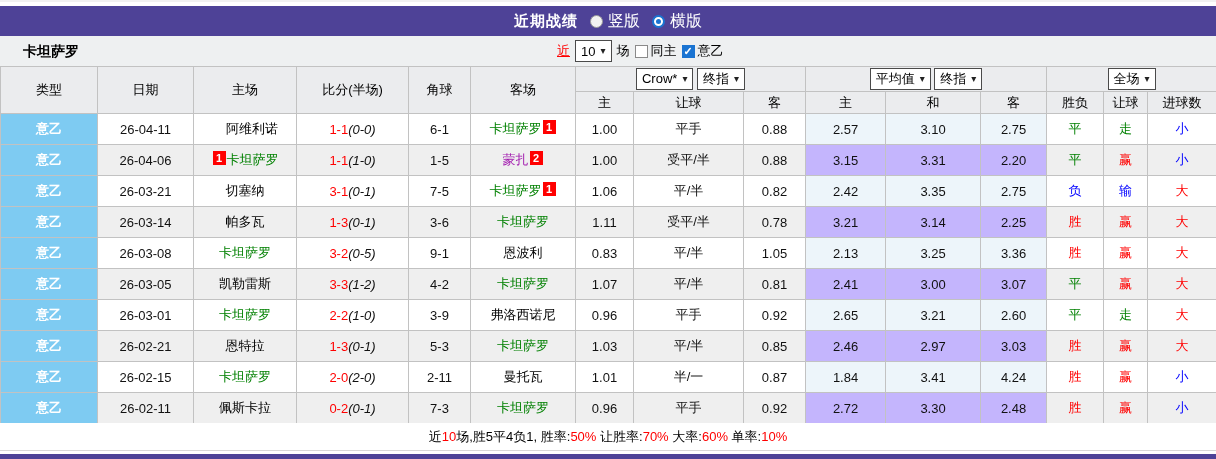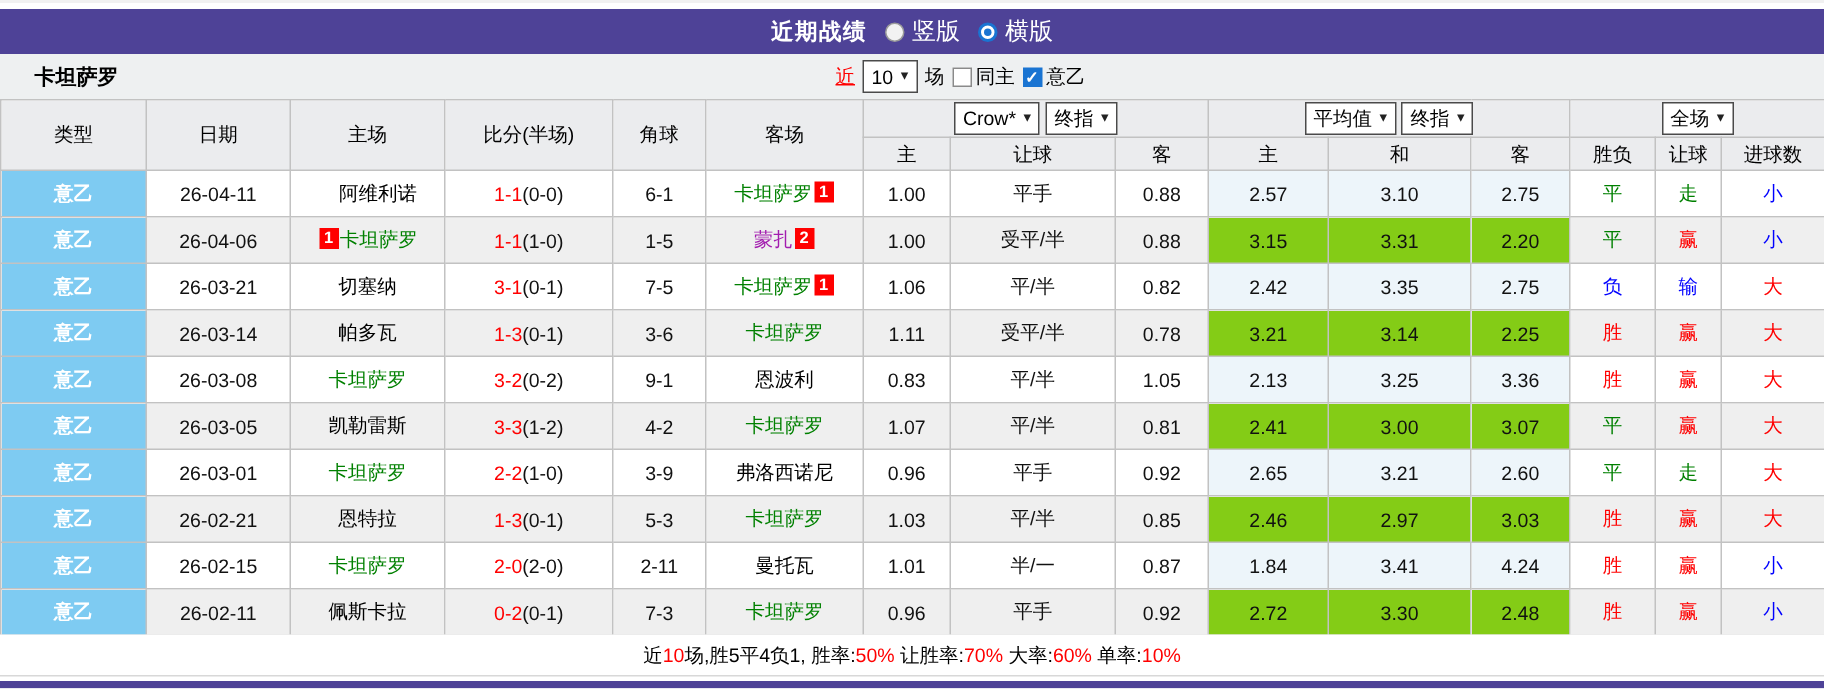--- a/index.html
+++ b/index.html
@@ -24,24 +24,24 @@
   .cb.checked{background:#1a74d2;color:#fff;font-size:11px;font-weight:bold;}
   table.stats{position:absolute;top:66px;left:0;width:1216px;border-collapse:collapse;table-layout:fixed;font-size:13px;color:#111;}
   table.stats th,table.stats td{border:1px solid #c2c2c2;text-align:center;padding:0;overflow:hidden;white-space:nowrap;}
   thead th{background:#ebecee;font-weight:normal;color:#000;}
   thead tr.r1{height:25px;}
   thead tr.r2{height:22px;}
   tbody tr{height:31px;}
   tbody tr.odd{background:#fff;}
   tbody tr.even{background:#efefef;}
   tbody tr.odd td.avg{background:#edf5fa;}
-  tbody tr.even td.avg{background:#84cc16;}
+  tbody tr.even td.avg{background:#c4b5fd;}
   td.league{background:#7ecbf2;color:#fff;font-weight:bold;border-color:#fff #fff #fff #7ecbf2;}
   .score{color:#f00;}
-  .half{color:#111;}
+  .half{color:#111;font-style:italic;}
   .badge{display:inline-block;background:#f00;color:#fff;font-size:11px;line-height:14px;min-width:11px;height:14px;padding:0 1px;margin:0 1px;vertical-align:2px;font-weight:bold;}
   .footer{position:absolute;top:423px;left:0;right:0;height:27px;line-height:27px;text-align:center;font-size:13px;color:#000;border-bottom:1px solid #d8d8d8;background:#fff;}
   .bottom-strip{position:absolute;bottom:0;left:0;right:0;height:5px;background:#4e4297;}
 </style>
 </head>
 <body>
 
 <div class="page">
   <div class="top-strip"></div>
 
@@ -208,21 +208,21 @@
           <td class="avg">3.14</td>
           <td class="avg">2.25</td>
           <td style="color: rgb(255, 0, 0);">胜</td>
           <td style="color: rgb(255, 0, 0);">赢</td>
           <td style="color: rgb(255, 0, 0);">大</td>
         </tr>
         <tr class="odd">
           <td class="league">意乙</td>
           <td>26-03-08</td>
           <td><span style="color: rgb(0, 128, 0);">卡坦萨罗</span></td>
-          <td><span class="score">3-2</span><span class="half">(0-2)</span></td>
+          <td><span class="score">3-2</span><span class="half">(0-5)</span></td>
           <td>9-1</td>
           <td><span style="color: rgb(0, 0, 0);">恩波利</span></td>
           <td>0.83</td>
           <td>平/半</td>
           <td>1.05</td>
           <td class="avg">2.13</td>
           <td class="avg">3.25</td>
           <td class="avg">3.36</td>
           <td style="color: rgb(255, 0, 0);">胜</td>
           <td style="color: rgb(255, 0, 0);">赢</td>

